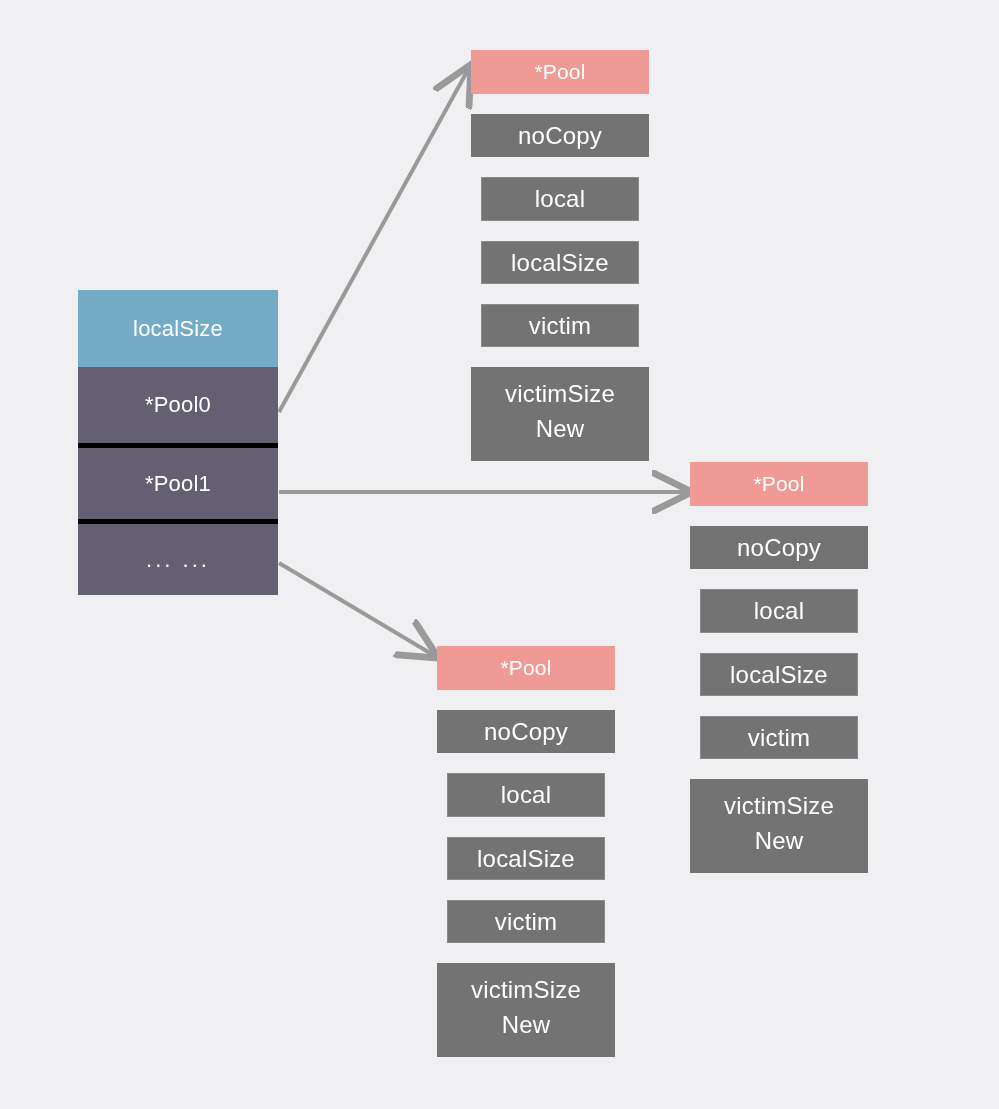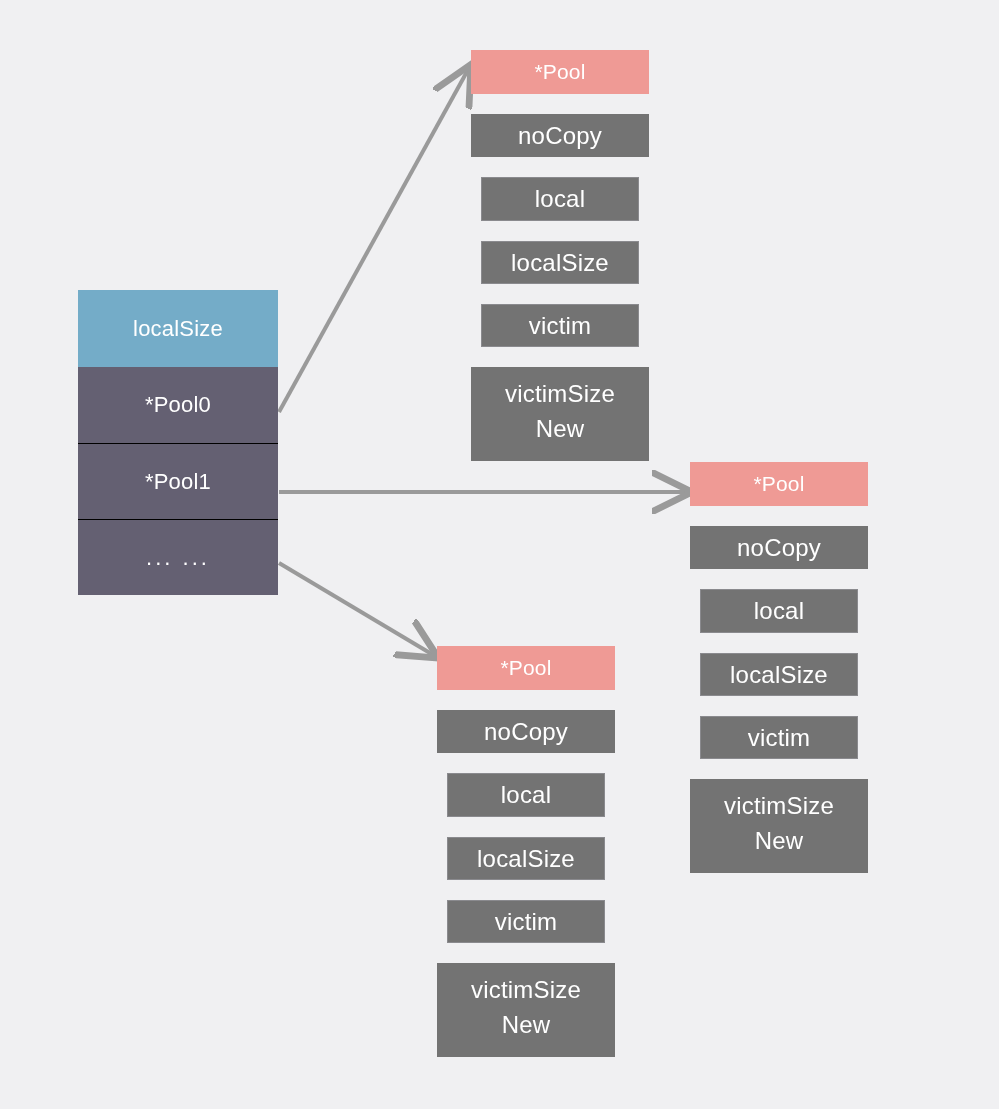--- a/index.html
+++ b/index.html
@@ -54,21 +54,21 @@
     height: 384px;
   }
   .cell-head-blue {
     background: #74acc8;
     height: 77px;
     font-size: 22px;
   }
   .cell-gray {
     background: #646072;
     height: 76px;
-    border-top: 1px solid #000000;
+    border-top: 5px solid #000000;
     font-size: 22px;
   }
   .cell-gray.first { border-top: none; }
   .cell-gray.ellipsis {
     letter-spacing: 3px;
     font-size: 22px;
   }
 
   
   .pool-box { width: 178px; gap: 20px; }

